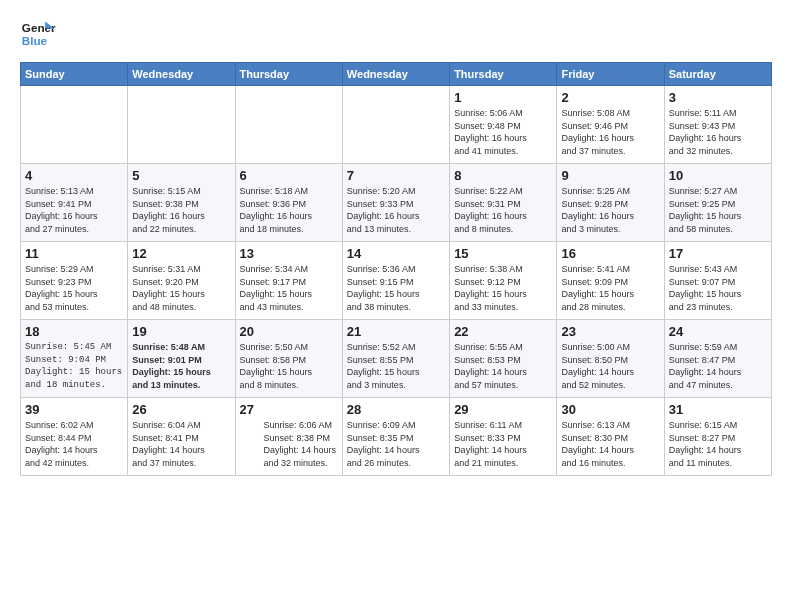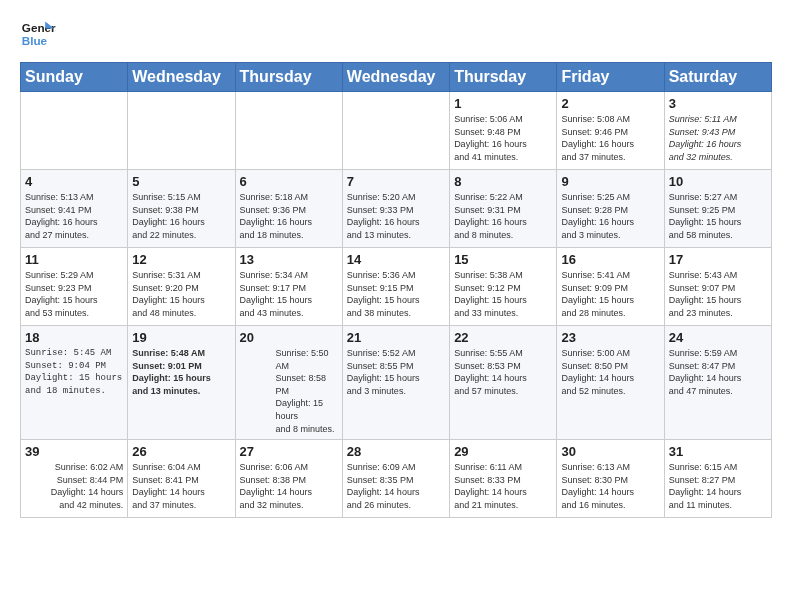--- a/index.html
+++ b/index.html
@@ -45,21 +45,21 @@
       font-weight: normal;
     }
     table {
       width: 100%;
       border-collapse: collapse;
       table-layout: fixed;
     }
     thead tr th {
       background-color: #4a7fc1;
       color: white;
-      font-size: 16px;
+      font-size: 11px;
       font-weight: bold;
       padding: 5px 4px;
       text-align: left;
       border: 1px solid #3a6aaa;
     }
     tbody tr td {
       border: 1px solid #ccc;
       vertical-align: top;
       padding: 4px 4px;
       font-size: 9.5px;
@@ -135,21 +135,21 @@
           </td>
           <td>
             <span class="day-number">2</span>
             <div class="cell-text" style="white-space: pre-line;">Sunrise: 5:08 AM
 Sunset: 9:46 PM
 Daylight: 16 hours
 and 37 minutes.</div>
           </td>
           <td>
             <span class="day-number">3</span>
-            <div class="cell-text" style="white-space: pre-line; font-style: italic;">Sunrise: 5:11 AM
+            <div class="cell-text" style="white-space: pre-line;">Sunrise: 5:11 AM
 Sunset: 9:43 PM
 Daylight: 16 hours
 and 32 minutes.</div>
           </td>
         </tr>
         <tr>
           <td>
             <span class="day-number">4</span>
             <div class="cell-text" style="white-space: pre-line;">Sunrise: 5:13 AM
 Sunset: 9:41 PM
@@ -260,21 +260,21 @@
           </td>
           <td>
             <span class="day-number">19</span>
             <div class="cell-text" style="white-space: pre-line; font-weight: bold;">Sunrise: 5:48 AM
 Sunset: 9:01 PM
 Daylight: 15 hours
 and 13 minutes.</div>
           </td>
           <td>
             <span class="day-number">20</span>
-            <div class="cell-text" style="white-space: pre-line; margin-left: 36px;">Sunrise: 5:50 AM
+            <div class="cell-text" style="white-space: pre-line;">Sunrise: 5:50 AM
 Sunset: 8:58 PM
 Daylight: 15 hours
 and 8 minutes.</div>
           </td>
           <td>
             <span class="day-number">21</span>
             <div class="cell-text" style="white-space: pre-line;">Sunrise: 5:52 AM
 Sunset: 8:55 PM
 Daylight: 15 hours
 and 3 minutes.</div>
@@ -297,35 +297,35 @@
             <span class="day-number">24</span>
             <div class="cell-text" style="white-space: pre-line;">Sunrise: 5:59 AM
 Sunset: 8:47 PM
 Daylight: 14 hours
 and 47 minutes.</div>
           </td>
         </tr>
         <tr>
           <td>
             <span class="day-number">39</span>
-            <div class="cell-text" style="white-space: pre-line; text-align: right;">Sunrise: 6:02 AM
+            <div class="cell-text" style="white-space: pre-line;">Sunrise: 6:02 AM
 Sunset: 8:44 PM
 Daylight: 14 hours
 and 42 minutes.</div>
           </td>
           <td>
             <span class="day-number">26</span>
             <div class="cell-text" style="white-space: pre-line;">Sunrise: 6:04 AM
 Sunset: 8:41 PM
 Daylight: 14 hours
 and 37 minutes.</div>
           </td>
           <td>
             <span class="day-number">27</span>
-            <div class="cell-text" style="white-space: pre-line;">Sunrise: 6:06 AM
+            <div class="cell-text" style="white-space: pre-line; margin-left: 24px;">Sunrise: 6:06 AM
 Sunset: 8:38 PM
 Daylight: 14 hours
 and 32 minutes.</div>
           </td>
           <td>
             <span class="day-number">28</span>
             <div class="cell-text" style="white-space: pre-line;">Sunrise: 6:09 AM
 Sunset: 8:35 PM
 Daylight: 14 hours
 and 26 minutes.</div>

